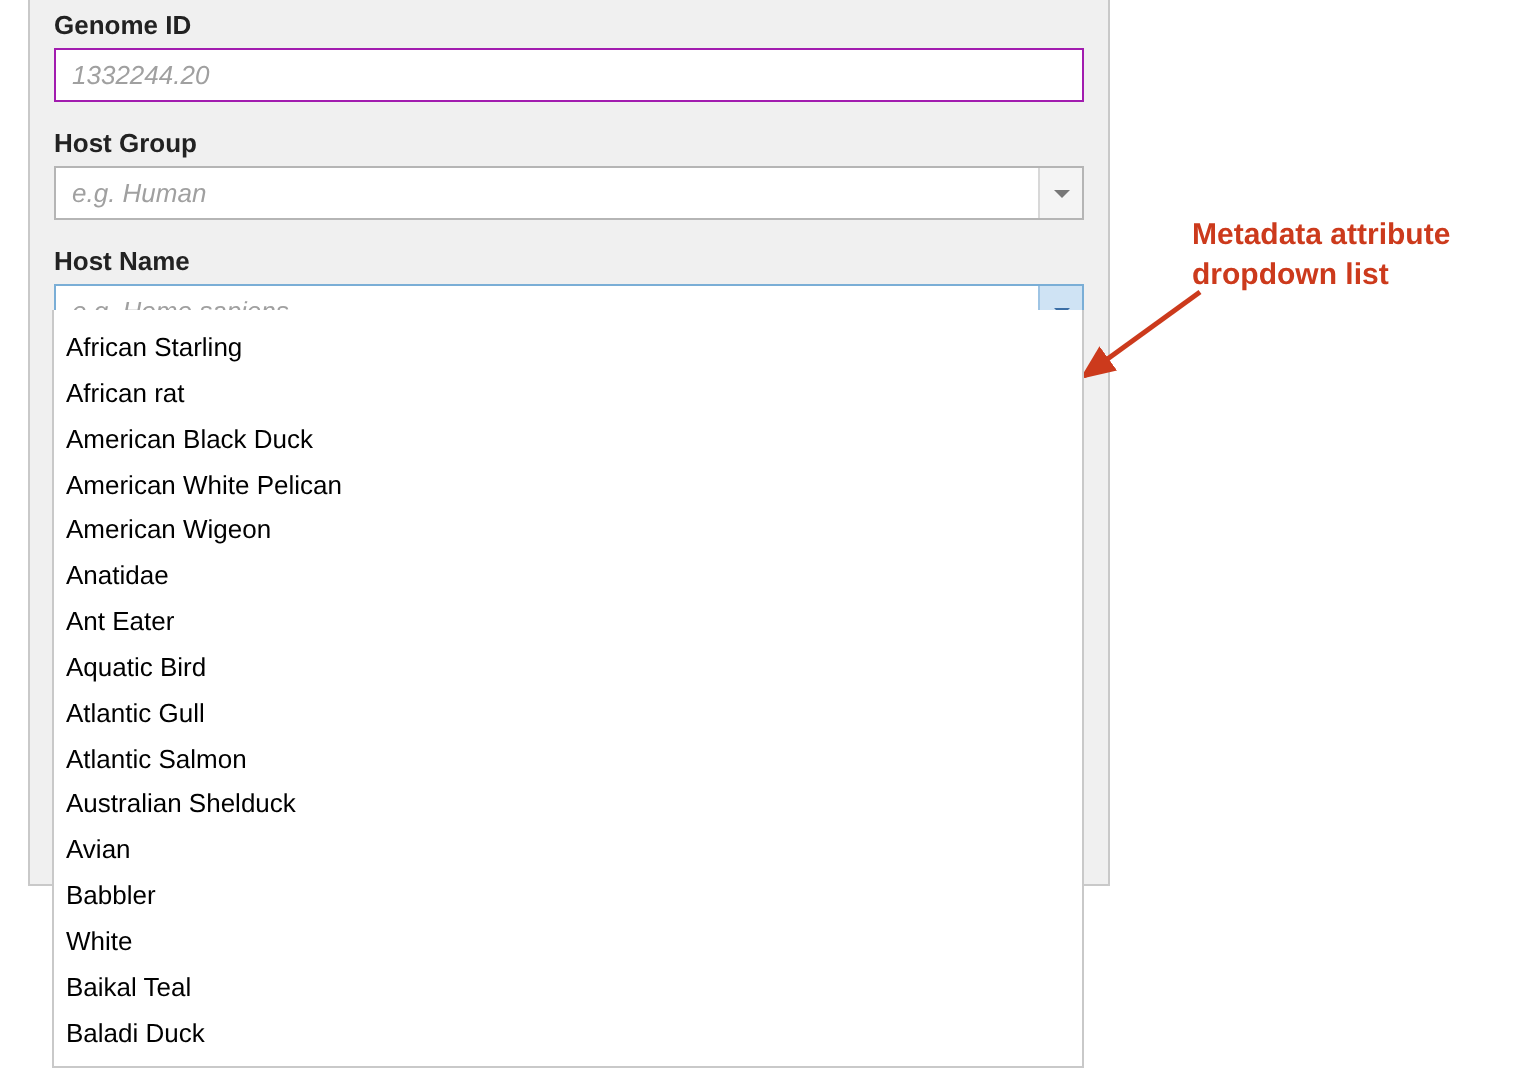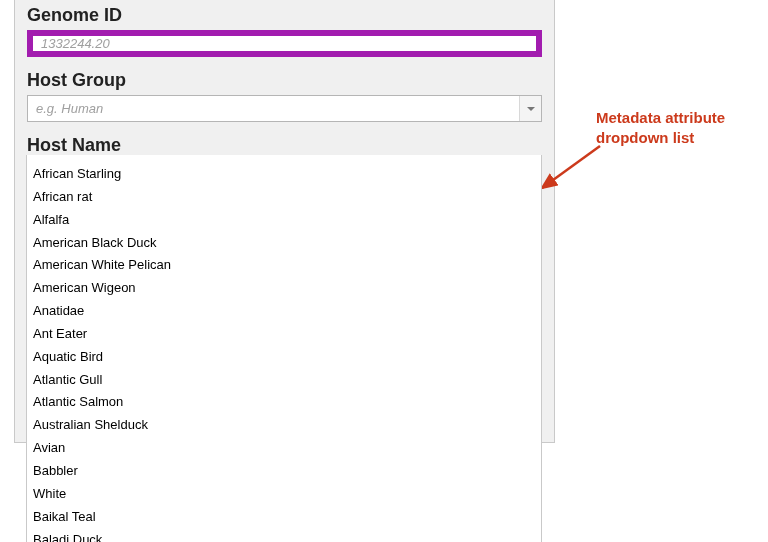--- a/index.html
+++ b/index.html
@@ -21,29 +21,29 @@
       background: #f0f0f0;
       border: 1px solid #c9c9c9;
       border-top: none;
       height: 443px;
     }
     .form-group {
       padding: 5px 12px 8px 12px;
     }
     .form-label {
       font-weight: bold;
-      font-size: 18px;
+      font-size: 13px;
       color: #222;
       margin-bottom: 4px;
       display: block;
     }
     .text-input {
       width: 100%;
       height: 27px;
-      border: 6px solid #a21caf;
+      border: 1px solid #a21caf;
       background: #fff;
       font-size: 13px;
       padding: 3px 8px;
       font-family: inherit;
       color: #333;
       font-style: italic;
     }
     .text-input::placeholder { color: #a0a0a0; font-style: italic; }
     .combo-wrap {
       position: relative;
@@ -157,21 +157,20 @@
         <span class="chevron"></span>
       </button>
     </div>
   </div>
 
 </div>
 
 <div class="dropdown-list" id="dropdown-list">
     <div class="dropdown-item">African Starling</div>
     <div class="dropdown-item">African rat</div>
-    <div class="dropdown-item">Alfalfa</div>
     <div class="dropdown-item">American Black Duck</div>
     <div class="dropdown-item">American White Pelican</div>
     <div class="dropdown-item">American Wigeon</div>
     <div class="dropdown-item">Anatidae</div>
     <div class="dropdown-item">Ant Eater</div>
     <div class="dropdown-item">Aquatic Bird</div>
     <div class="dropdown-item">Atlantic Gull</div>
     <div class="dropdown-item">Atlantic Salmon</div>
     <div class="dropdown-item">Australian Shelduck</div>
     <div class="dropdown-item">Avian</div>

